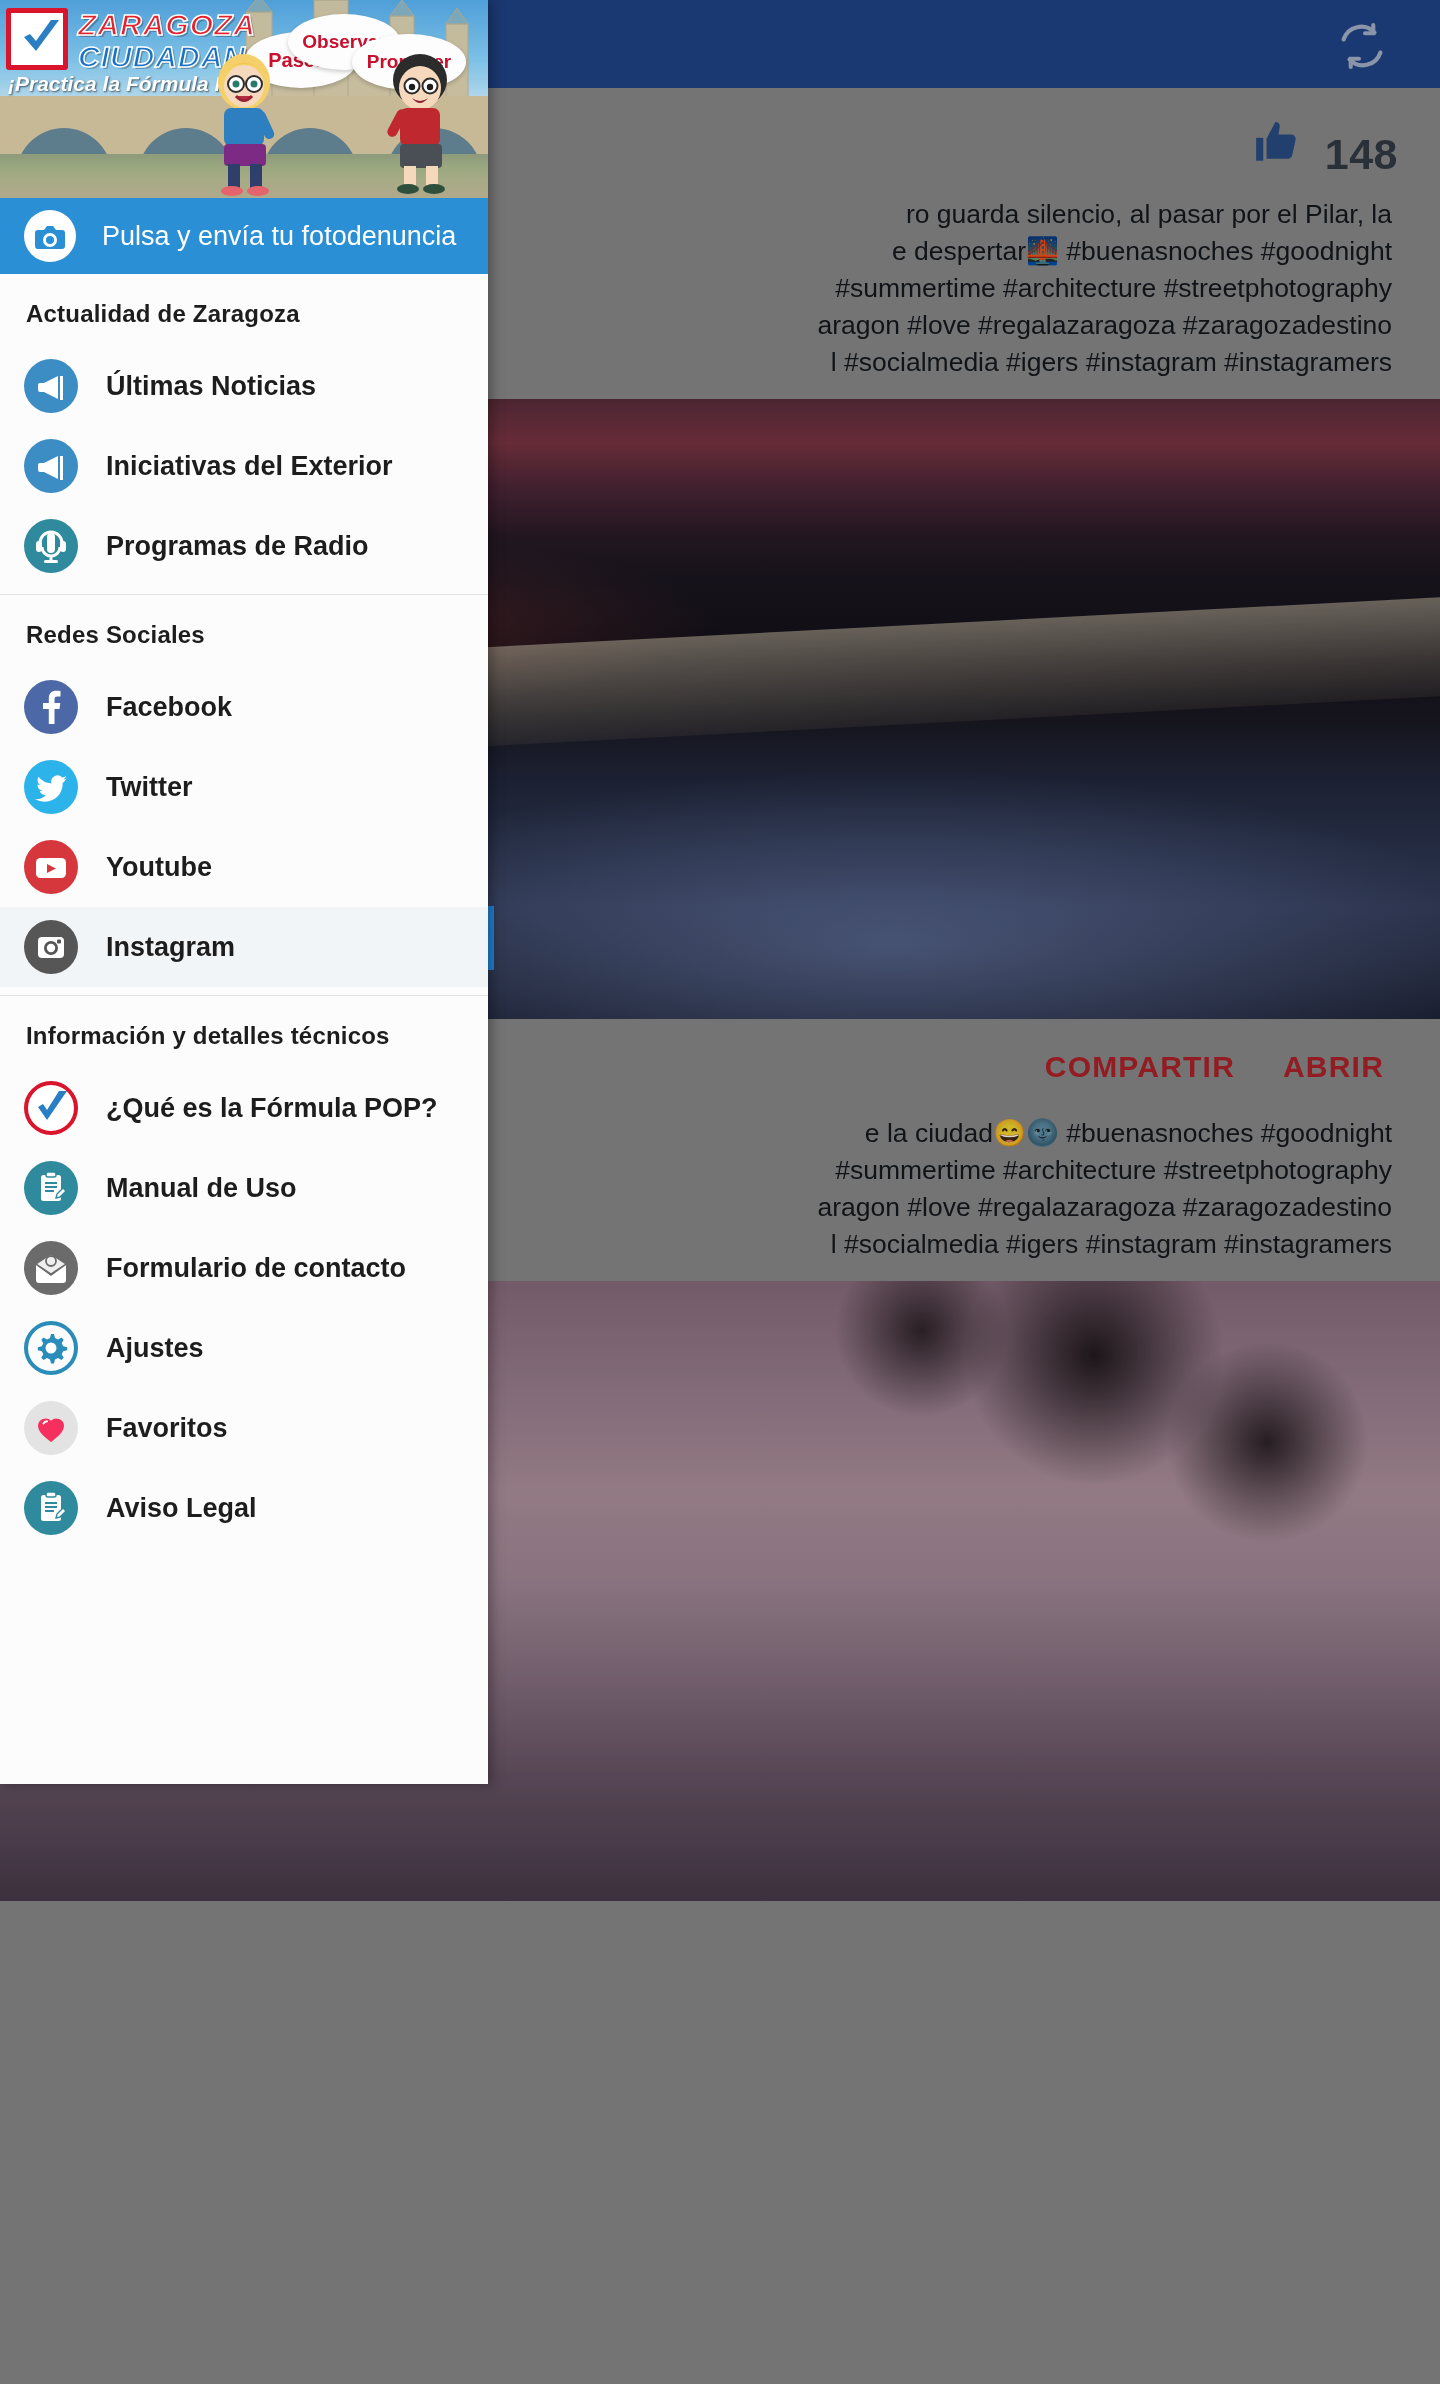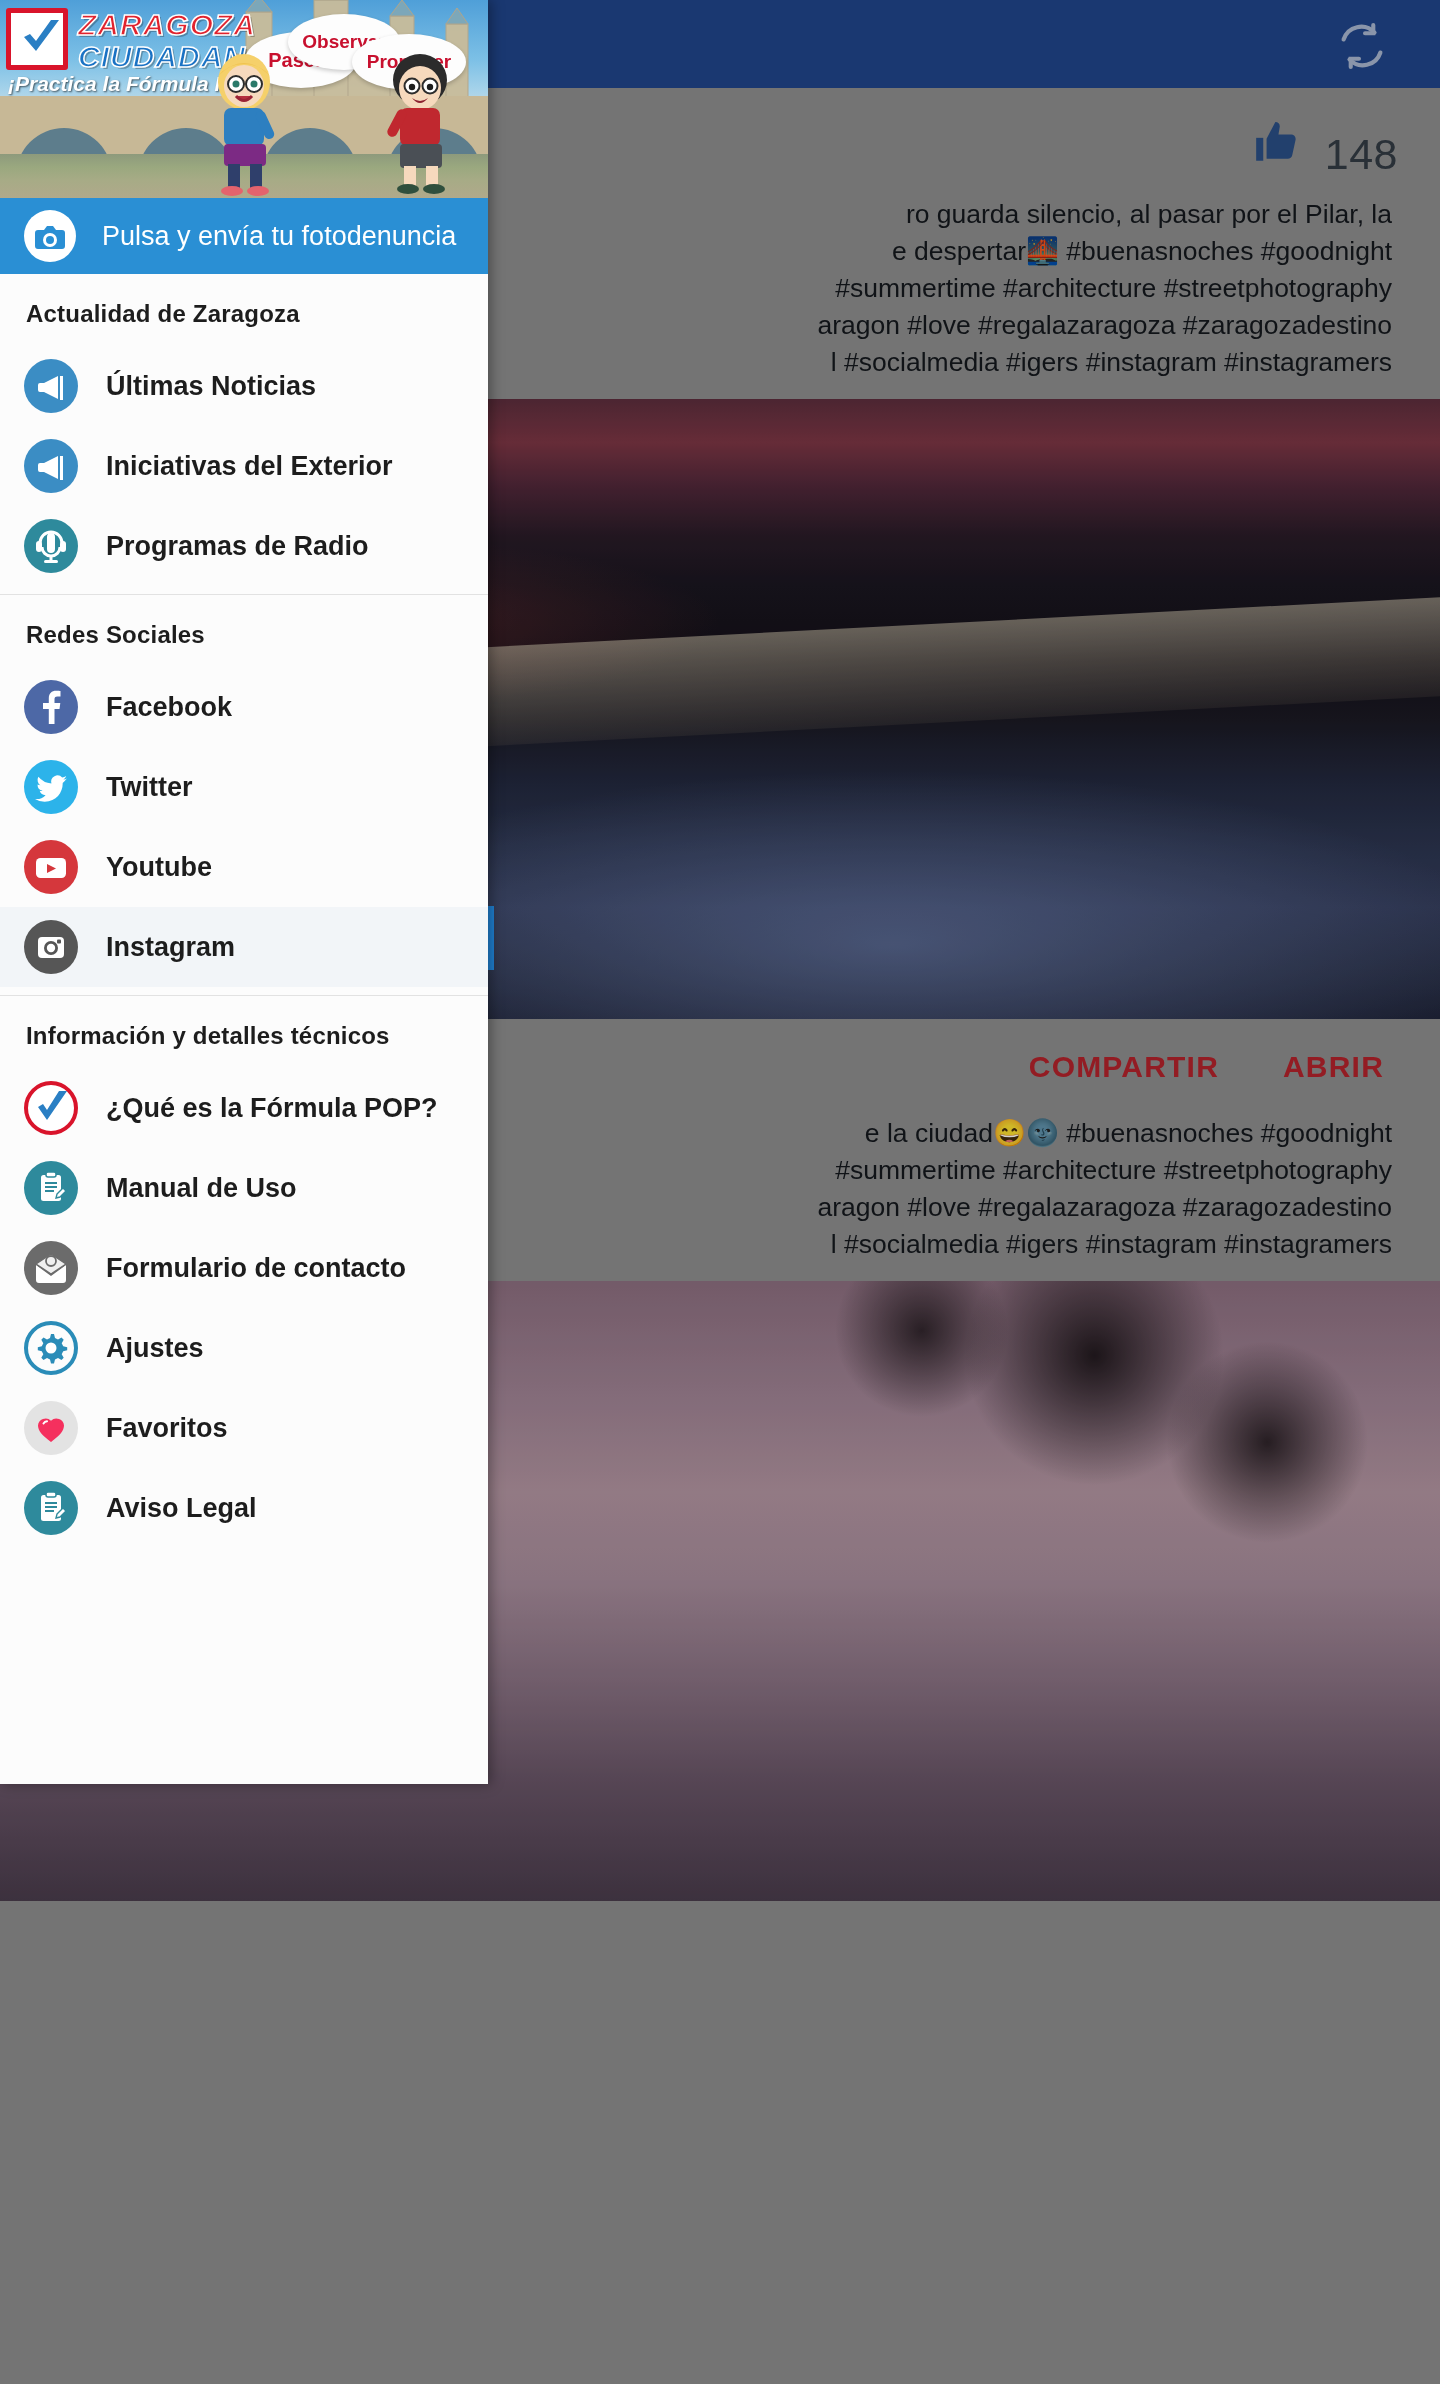--- a/index.html
+++ b/index.html
@@ -29,21 +29,21 @@
     position:absolute; left:0; top:88px; width:1440px; bottom:0;
   }
   .card{ width:1440px; background:#8e8e8e; }
   .card-likes{
     height:108px; display:flex; align-items:center; justify-content:flex-end;
     padding-right:42px; gap:22px;
   }
   .thumb-icon{ width:52px; height:50px; color:#2a4f86; }
   .thumb-icon svg{ width:52px; height:50px; display:block; }
   .like-count{
-    font-size:43px; color:#333b44; font-weight:400; letter-spacing:.5px;margin-top:25px;
+    font-size:43px; color:#333b44; font-weight:700; letter-spacing:.5px;margin-top:25px;
   }
   .card-caption{
     padding:0 48px 18px 36px;
     font-size:26.5px; line-height:37px; color:#14181d;
     text-align:right; font-weight:400;
   }
   .card-photo{
     width:1440px; height:620px; position:relative; overflow:hidden;
   }
   .photo-night{
@@ -65,21 +65,21 @@
     width:100%; height:100%;
     background:
       radial-gradient(circle 180px at 76% 12%, rgba(25,18,22,.92), rgba(25,18,22,0) 72%),
       radial-gradient(circle 140px at 88% 26%, rgba(25,18,22,.85), rgba(25,18,22,0) 72%),
       radial-gradient(circle 120px at 64% 8%, rgba(25,18,22,.8), rgba(25,18,22,0) 72%),
       linear-gradient(to bottom, #8d6f80 0%, #a08394 18%, #b395a1 34%,
         #a88d9c 48%, #8b7384 64%, #6a5668 80%, #4a3c4c 100%);
   }
   .card-actions{
     height:96px; background:#8e8e8e;
-    display:flex; align-items:center; justify-content:flex-end; gap:64px;
+    display:flex; align-items:center; justify-content:flex-end; gap:48px;
     padding-right:56px;
   }
   .card-action-btn{
     font-size:30px; font-weight:700; color:#b4232b; letter-spacing:1.2px;
     background:none; border:0; cursor:pointer; font-family:"Liberation Sans", sans-serif;
   }
 
   
   #scrim{
     position:absolute; left:0; top:0; width:1440px; height:2384px;

